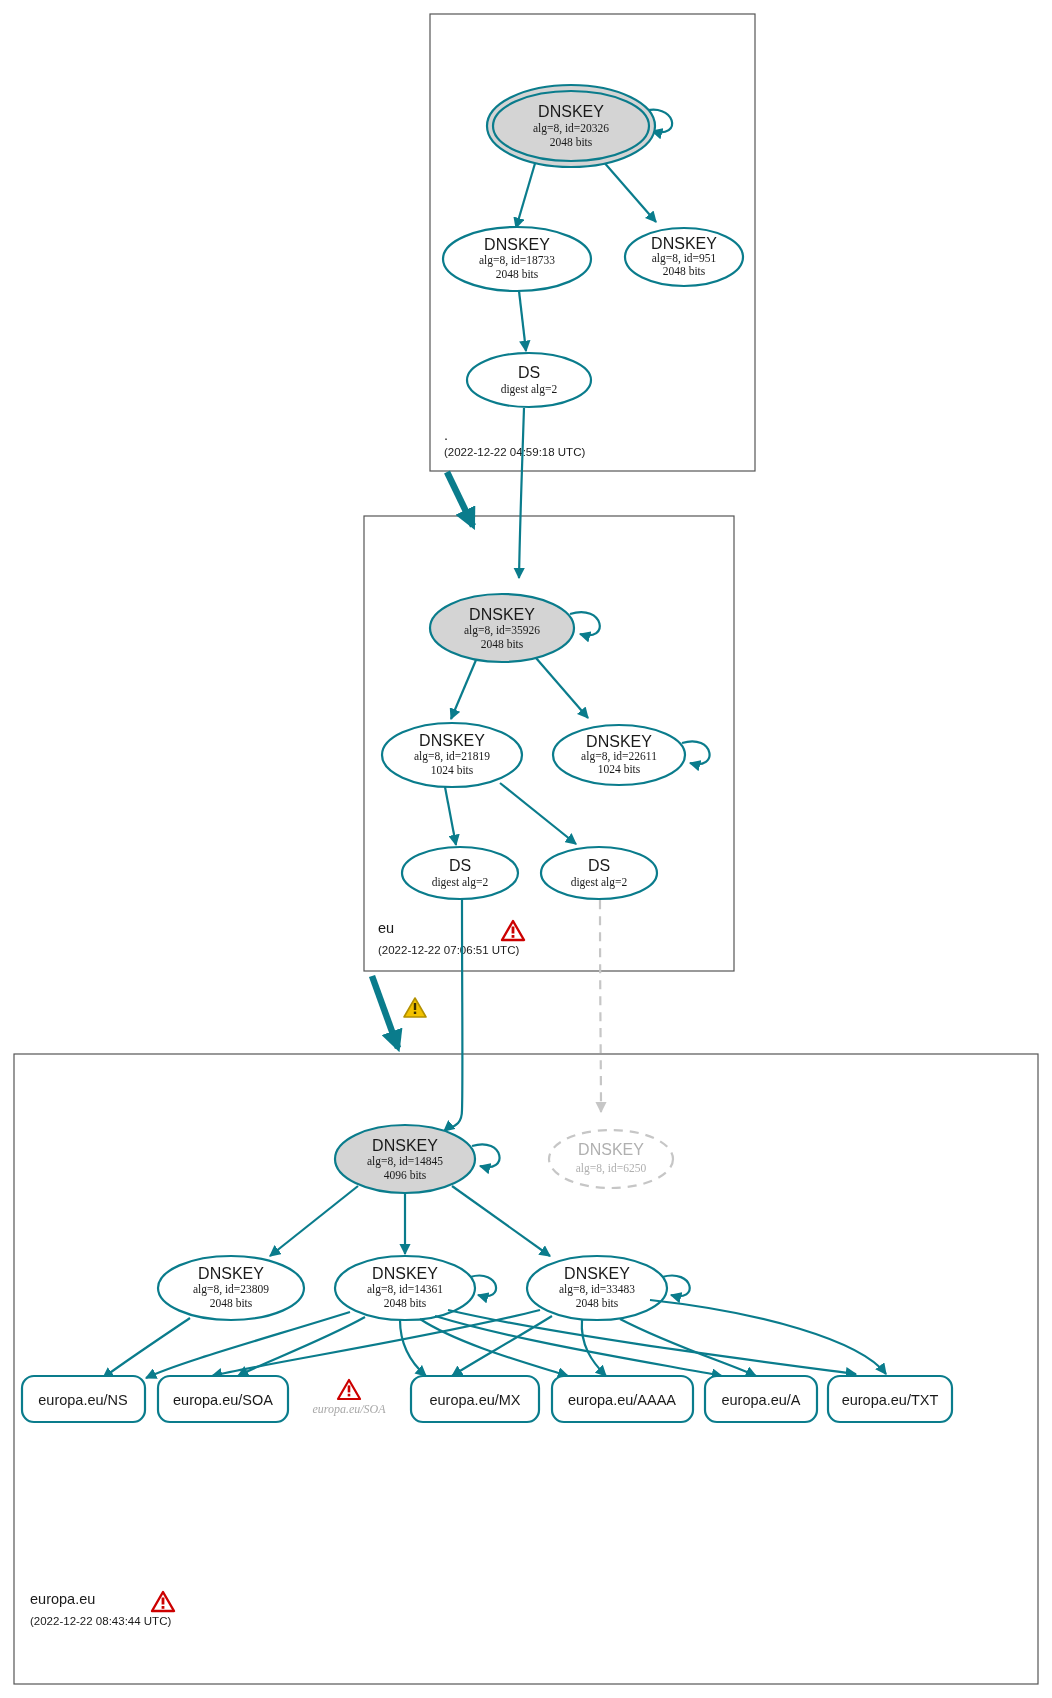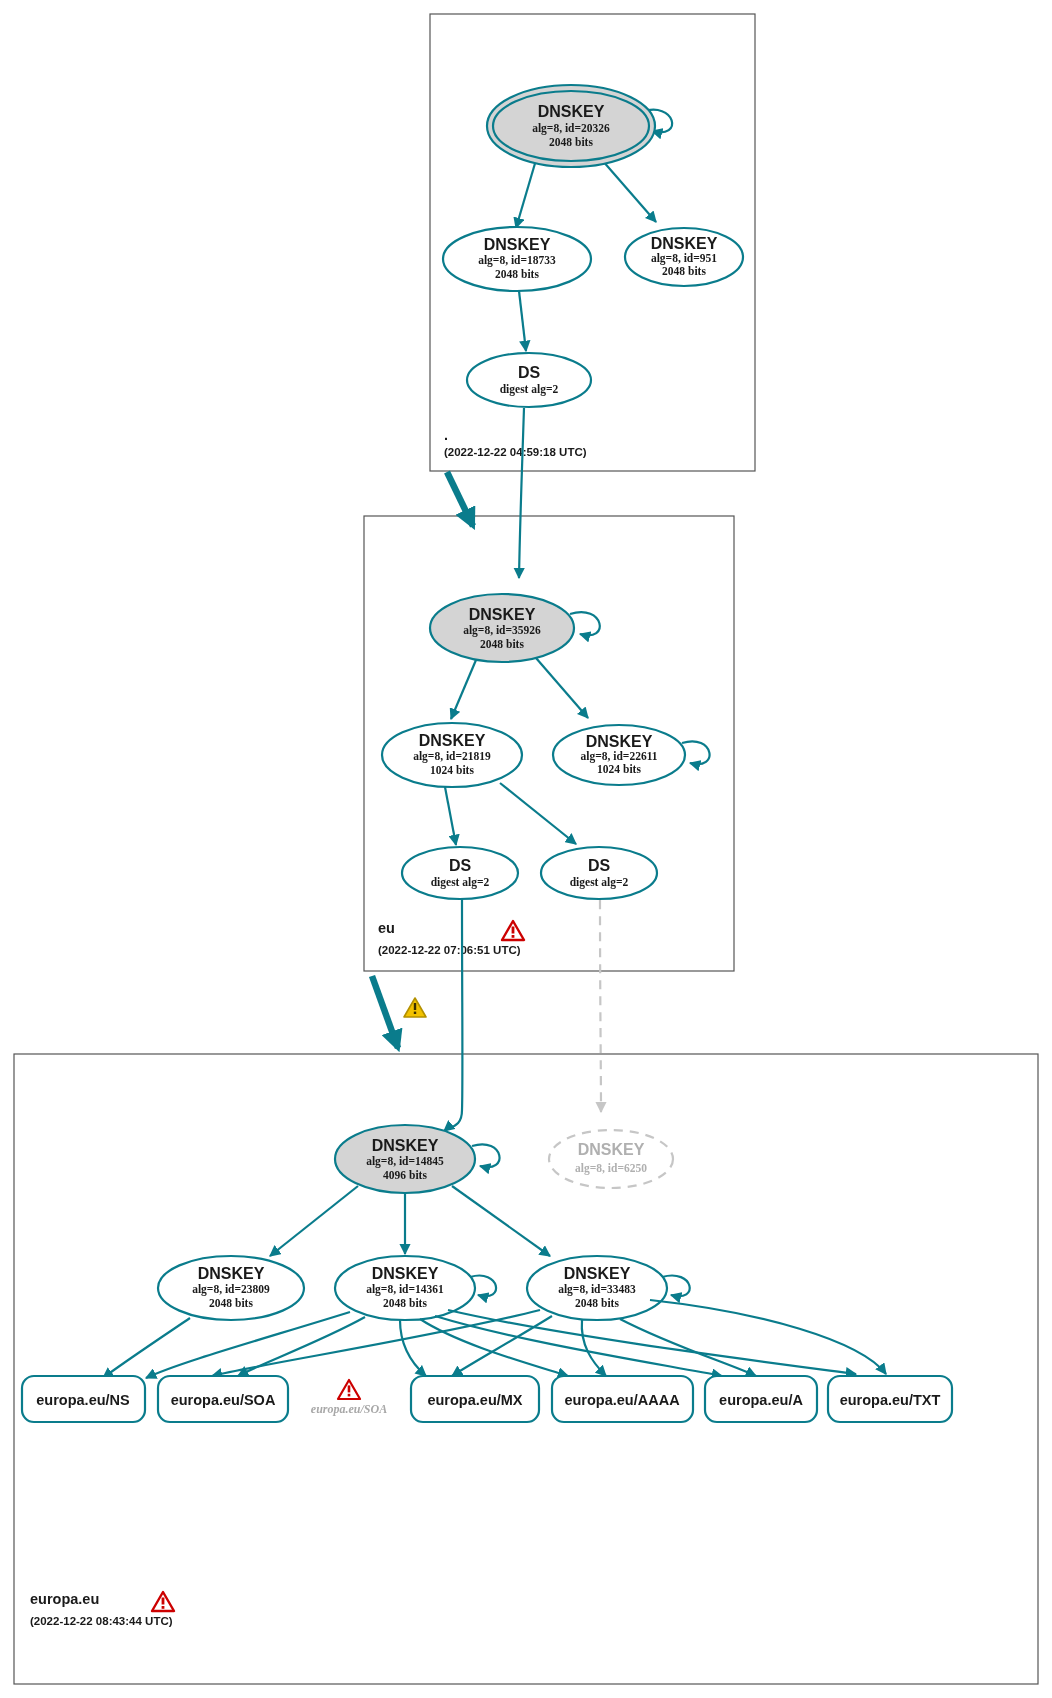--- a/index.html
+++ b/index.html
@@ -7,21 +7,20 @@
     padding: 0;
     background: #ffffff;
     font-family: "Liberation Sans", sans-serif;
   }
   #canvas {
     position: relative;
     width: 1052px;
     height: 1698px;
     background: #ffffff;
     overflow: hidden;
-    font-weight: bold;
   }
   svg#graph {
     position: absolute;
     left: 0;
     top: 0;
     width: 1052px;
     height: 1698px;
   }
   .zone-box {
     fill: none;

